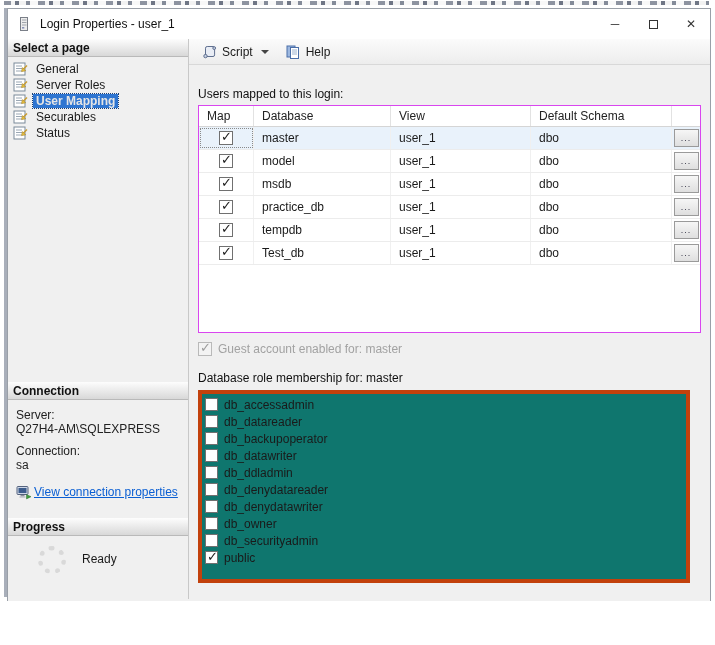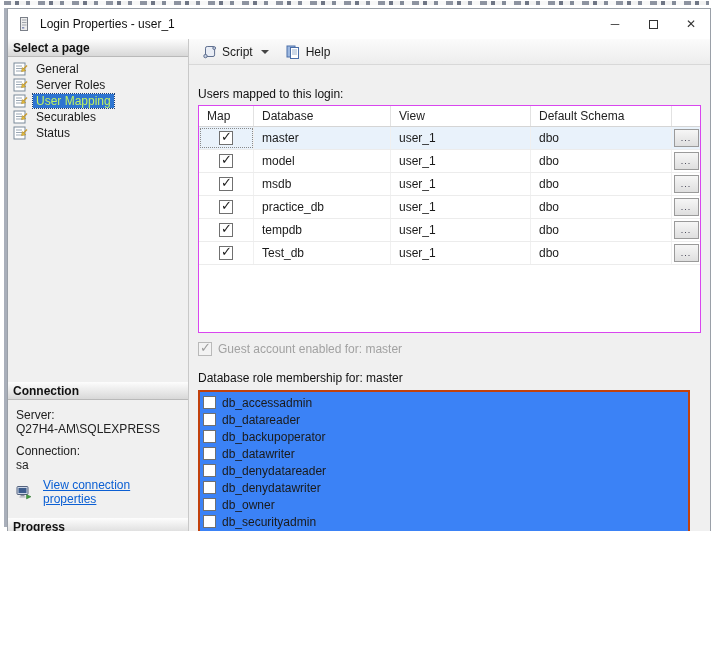--- a/index.html
+++ b/index.html
@@ -1,17 +1,17 @@
 <!DOCTYPE html>
 <html><head>
 <meta charset="utf-8">
 <style>
   * { box-sizing: border-box; margin: 0; padding: 0; }
   body { background:#fff; font-family:"Liberation Sans","DejaVu Sans",sans-serif; font-size:12px; color:#1a1a1a; }
-  .screen { position:relative; width:715px; height:531px; background:#fff; overflow:hidden; }
+  .screen { position:relative; width:715px; height:601px; background:#fff; overflow:hidden; }
 
   
   .bg-strip-top { position:absolute; top:0; left:0; right:0; height:8px; background:#fff; }
   .bg-strip-top::after { content:""; position:absolute; left:4px; right:6px; top:1px; height:4px;
     background:repeating-linear-gradient(90deg,#8d93a0 0 7px,#f5f5f5 7px 11px,#6f7685 11px 15px,#f2f2f2 15px 22px,#848b99 22px 26px,#f8f8f8 26px 34px);
     filter:blur(.7px); }
   .bg-line-left { position:absolute; left:4px; top:8px; width:3px; bottom:4px; background:#a9afba; }
 
   
   .dialog { position:absolute; left:7px; top:8px; width:704px; height:633px; background:#f0f0f0;
@@ -26,27 +26,27 @@
   .body { flex:1 1 auto; display:flex; min-height:0; }
 
   
   .sidebar { width:181px; flex:0 0 auto; border-right:1px solid #c8c8c8; display:flex; flex-direction:column; background:#f0f0f0; }
   .panel-header { height:18px; flex:0 0 auto; font-weight:bold; color:#111; padding:2px 0 0 5px;
     background:linear-gradient(#fdfdfd,#d8d8d8); border-bottom:1px solid #b9b9b9; }
   .page-list { flex:0 0 auto; height:325px; padding:4px 2px 0 3px; }
   .page-item { display:flex; align-items:center; gap:4px; height:16px; padding-left:2px; cursor:default; }
   .page-item .icon16 { width:16px; height:16px; flex:0 0 auto; }
   .page-item-label { padding:0 3px; white-space:nowrap; }
-  .page-item.selected .page-item-label { background:#2e75d1; color:#bef264; outline:1px dotted #1b3f75; outline-offset:0px; }
+  .page-item.selected .page-item-label { background:#2e75d1; color:#e5e5e5; outline:1px dotted #1b3f75; outline-offset:0px;font-weight:bold; }
 
   .conn-body { flex:0 0 auto; height:118px; padding:8px 6px 0 8px; }
   .conn-label { color:#222; margin-top:8px; }
   .conn-label.first { margin-top:0; }
   .conn-value { color:#222; }
-  .conn-link-row { display:flex; align-items:center; gap:11px; margin-top:6px; }
+  .conn-link-row { display:flex; align-items:center; gap:2px; margin-top:12px; }
   .icon16 { width:16px; height:16px; display:inline-block; }
   .link { color:#0b5fd3; text-decoration:underline; cursor:pointer; }
 
   .progress-body { flex:1 1 auto; padding:10px 0 0 30px; display:flex; align-items:flex-start; gap:16px; }
   .spinner { width:28px; height:28px; border:5px dotted #d9d9d9; border-radius:50%; flex:0 0 auto; }
   .ready { margin-top:6px; }
 
   
   .main { flex:1 1 auto; display:flex; flex-direction:column; min-width:0; }
   .toolbar { height:26px; flex:0 0 auto; display:flex; align-items:center; gap:4px; padding-left:6px;
@@ -74,21 +74,21 @@
   .cb { display:inline-block; width:14px; height:14px; background:#fff; border:1px solid #707070; position:relative; flex:0 0 auto; }
   .cb.small { width:13px; height:13px; }
   .cb.checked::after { content:"✓"; position:absolute; left:1px; top:-3px; font-size:13px; color:#1a1a1a; }
   .cb.disabled { border-color:#b9b9b9; background:#f3f3f3; }
   .cb.disabled::after { color:#9c9c9c; }
 
   .guest-row { display:flex; align-items:center; gap:6px; margin-top:9px; }
   .guest-label { color:#a2a2a2; }
   .role-label { margin-top:15px; margin-bottom:5px; }
 
-  .role-list { width:492px; height:193px; background:#3b82f6; border:2px solid #c2410c; padding:2px 0 0 3px; overflow:hidden; }
+  .role-list { width:492px; height:193px; background:#0f766e; border:4px solid #c2410c; padding:2px 0 0 3px; overflow:hidden; }
   .role-item { display:flex; align-items:center; gap:6px; height:17px; }
   .role-name { white-space:nowrap; }
 
   
   .footer { flex:0 0 41px; position:relative; display:flex; align-items:center; justify-content:flex-end; gap:15px; padding:0 25px 6px 0; }
   .btn { width:76px; height:23px; font-size:12px; font-family:inherit; background:#e1e1e1; border:1px solid #707070; cursor:default; }
   .btn.ok { border:2px solid #0078d7; }
   .grip { position:absolute; right:2px; bottom:2px; width:13px; height:13px;
     background-image:radial-gradient(#9a9a9a 1px, transparent 1.3px); background-size:4px 4px;
     clip-path:polygon(100% 0, 100% 100%, 0 100%); }
@@ -362,20 +362,24 @@
   <div class="role-item">
     <span class="cb small"></span>
     <span class="role-name">db_backupoperator</span>
   </div>
 
   <div class="role-item">
     <span class="cb small"></span>
     <span class="role-name">db_datawriter</span>
   </div>
 
+  <div class="role-item">
+    <span class="cb small"></span>
+    <span class="role-name">db_ddladmin</span>
+  </div>
 
   <div class="role-item">
     <span class="cb small"></span>
     <span class="role-name">db_denydatareader</span>
   </div>
 
   <div class="role-item">
     <span class="cb small"></span>
     <span class="role-name">db_denydatawriter</span>
   </div>

